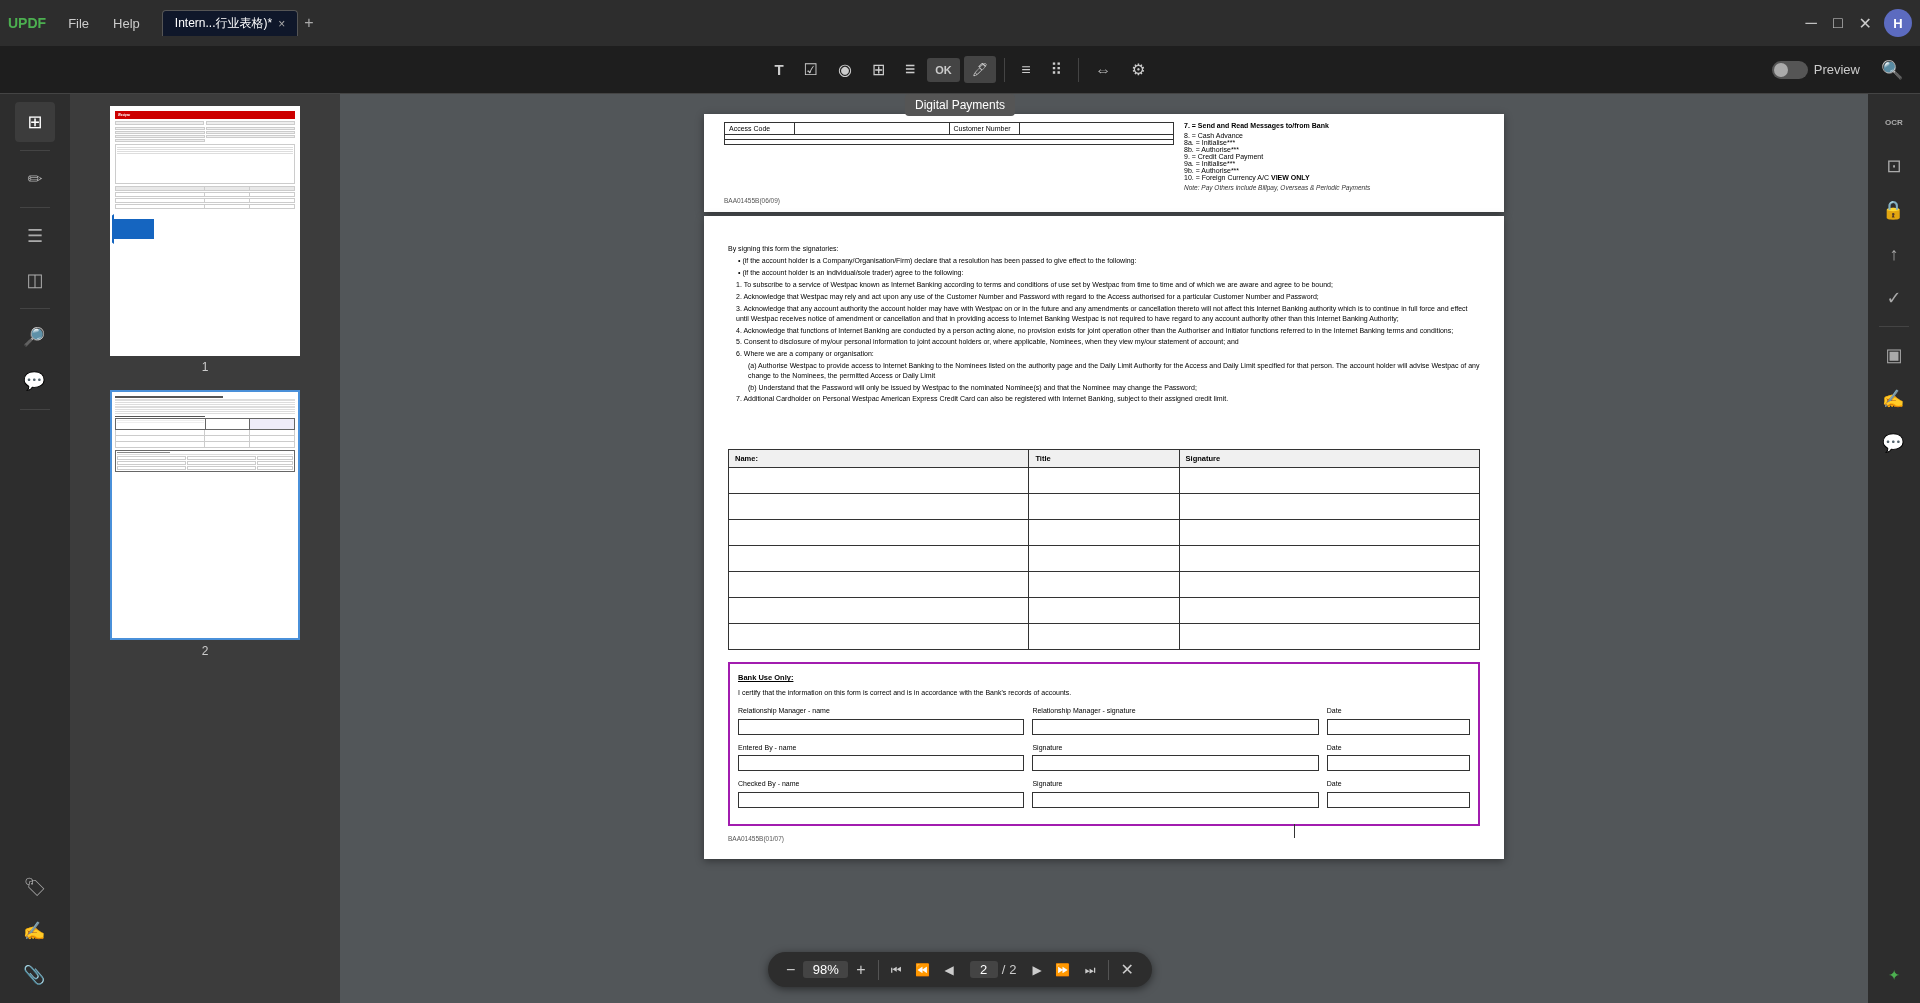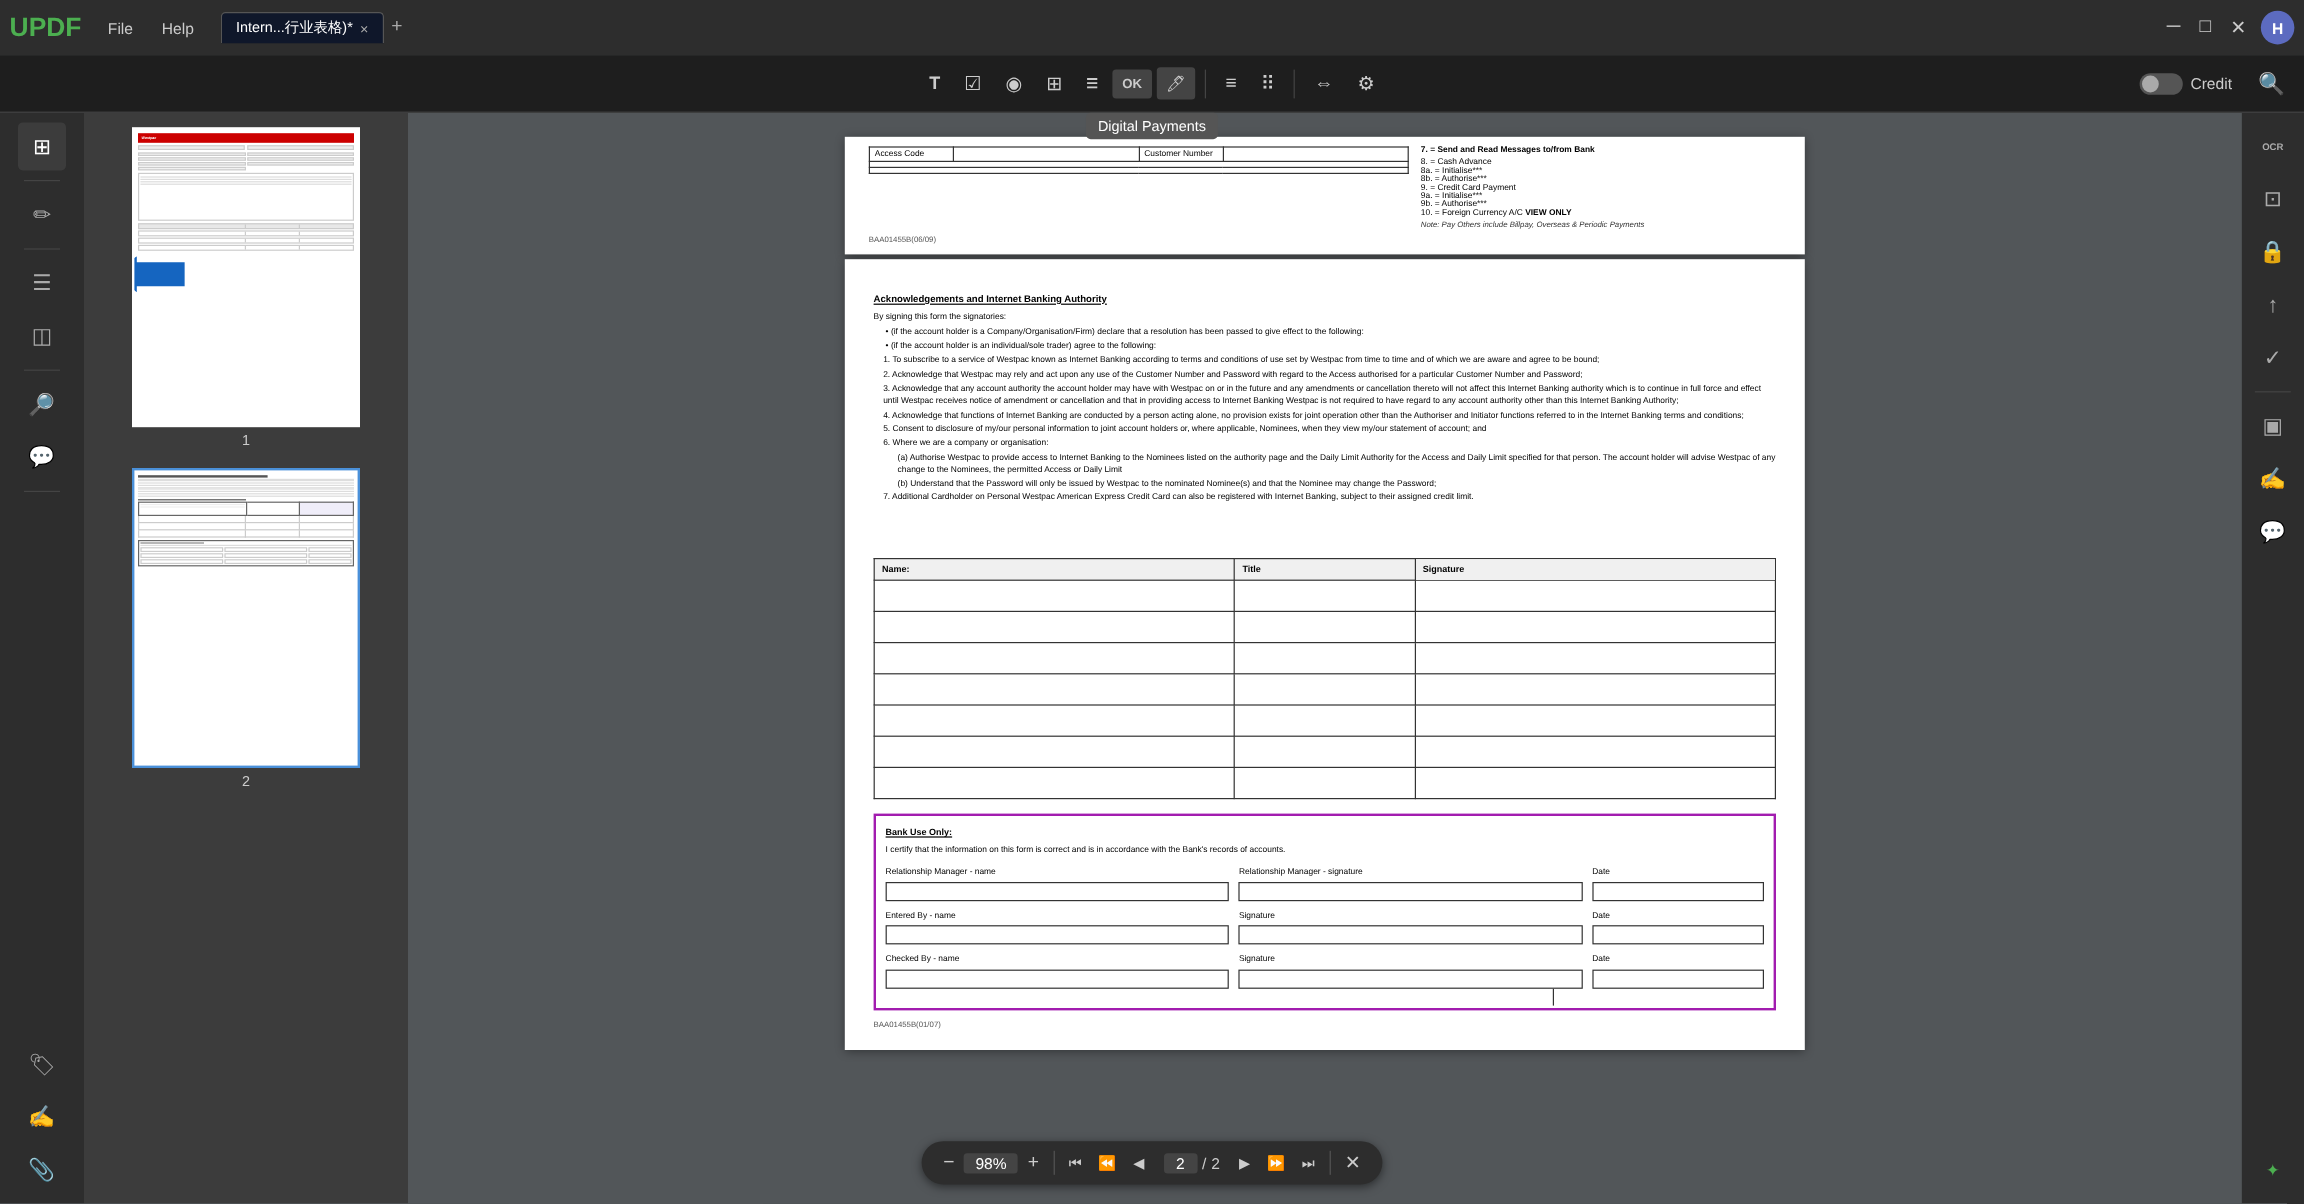--- a/index.html
+++ b/index.html
@@ -11,21 +11,21 @@
       background: #2d2d2d;
       display: flex;
       align-items: center;
       padding: 0 8px;
       gap: 4px;
       flex-shrink: 0;
     }
     .updf-logo {
       color: #4CAF50;
       font-weight: bold;
-      font-size: 22px;
+      font-size: 14px;
       margin-right: 8px;
     }
     .menu-btn {
       color: #ccc;
       background: none;
       border: none;
       font-size: 13px;
       padding: 4px 10px;
       cursor: pointer;
       border-radius: 3px;
@@ -494,21 +494,21 @@
   <button class="tool-btn">
     <span>⚙</span>
   </button>
 
   <div class="digital-sig-tooltip">Digital Payments</div>
 
   <div class="preview-toggle">
     <div class="toggle-switch">
       <div class="toggle-knob"></div>
     </div>
-    <span class="preview-label">Credit</span>
+    <span class="preview-label">Preview</span>
   </div>
 
   <button class="toolbar-search">🔍</button>
 </div>
 
 <div id="main">
 
   <div id="left-sidebar">
     <div class="sidebar-icon active">⊞</div>
     <div class="sidebar-divider"></div>
@@ -692,21 +692,20 @@
           </div>
         </div>
         <div style="font-size:6.5px; margin-top:6px; color:#555;">BAA01455B(06/09)</div>
       </div>
     </div>
 
     <div class="doc-page" style="position:relative;">
       <div class="doc-content" style="padding: 16px 24px; font-size:7.5px; font-family:Arial,sans-serif; line-height:1.5;">
 
         <div class="ack-section">
-          <div class="ack-title">Acknowledgements and Internet Banking Authority</div>
           <div class="ack-text">By signing this form the signatories:</div>
           <div style="padding-left: 10px; margin-bottom:3px;">
             <div class="ack-text">• <span>(if the account holder is a Company/Organisation/Firm) declare that a resolution has been passed to give effect to the following:</span></div>
             <div class="ack-text">• <span>(if the account holder is an individual/sole trader) agree to the following:</span></div>
           </div>
           <div style="padding-left:8px;">
             <div class="ack-text">1. <span>To subscribe to a service of Westpac known as Internet Banking according to terms and conditions of use set by Westpac from time to time and of which we are aware and agree to be bound;</span></div>
             <div class="ack-text">2. <span>Acknowledge that Westpac may rely and act upon any use of the Customer Number and Password with regard to the Access authorised for a particular Customer Number and Password;</span></div>
             <div class="ack-text">3. <span>Acknowledge that any account authority the account holder may have with Westpac on or in the future and any amendments or cancellation thereto will not affect this Internet Banking authority which is to continue in full force and effect until Westpac receives notice of amendment or cancellation and that in providing access to Internet Banking Westpac is not required to have regard to any account authority other than this Internet Banking Authority;</span></div>
             <div class="ack-text">4. <span>Acknowledge that functions of Internet Banking are conducted by a person acting alone, no provision exists for joint operation other than the Authoriser and Initiator functions referred to in the Internet Banking terms and conditions;</span></div>

